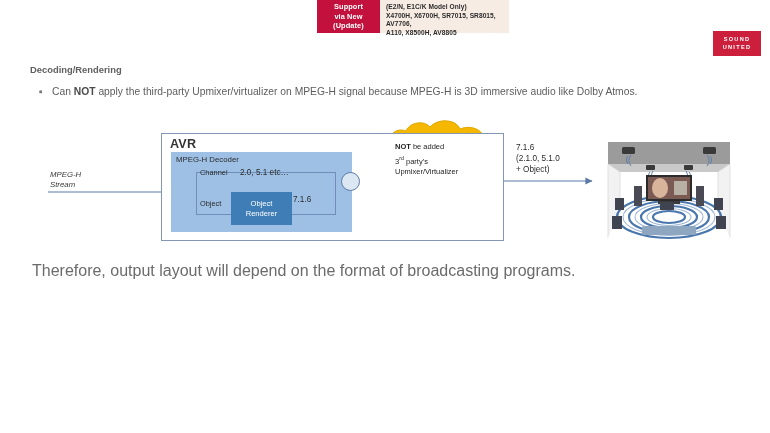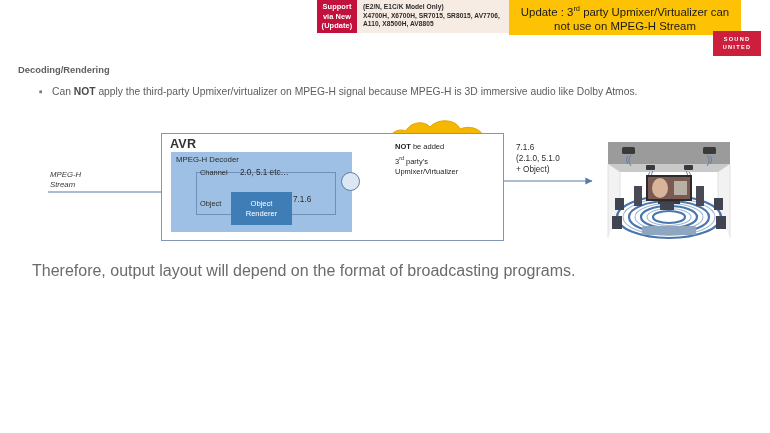--- a/index.html
+++ b/index.html
@@ -11,21 +11,21 @@
     position:relative;
   }
   .slide{position:absolute;inset:0;}
 
   
   .support-box{
     position:absolute;left:317px;top:0px;width:192px;height:33px;
     background:#f7ece4;display:flex;align-items:stretch;
   }
   .support-tag{
-    width:40px;background:#c1113c;color:#ffffff;
+    width:63px;background:#c1113c;color:#ffffff;
     font-size:7.4px;font-weight:bold;line-height:9.6px;
     display:flex;flex-direction:column;justify-content:center;align-items:center;
     text-align:center;letter-spacing:.1px;
   }
   .support-models{
     flex:1;padding:3px 4px 0 6px;color:#2b2b2b;
     font-size:6.6px;font-weight:bold;line-height:8.6px;letter-spacing:.05px;
   }
   .update-banner{
     position:absolute;left:509px;top:0px;width:232px;height:35px;
@@ -41,21 +41,21 @@
     display:flex;flex-direction:column;justify-content:center;align-items:center;
     font-size:5.6px;font-weight:bold;letter-spacing:1.3px;line-height:7.4px;
   }
 
   
   .page-title{
     position:absolute;left:30px;top:26px;
     color:#c00c30;font-size:27px;font-weight:400;letter-spacing:-.2px;
   }
   .subtitle{
-    position:absolute;left:18px;top:64px;
+    position:absolute;left:30px;top:64px;
     color:#5f5f5f;font-size:9.4px;font-weight:bold;
   }
 
   
   .bullets{position:absolute;left:34px;top:82px;width:712px;}
   .bullet{position:relative;padding-left:18px;color:#5d5d5d;
           font-size:10.3px;line-height:20px;}
   .bullet .dot{position:absolute;left:5px;top:0;font-size:10px;color:#7a7a7a;}
   .bullet b{font-weight:bold;color:#4a4a4a;}
 
@@ -133,23 +133,20 @@
       <span>via New</span>
       <span>(Update)</span>
     </div>
     <div class="support-models">
       <div>(E2/N, E1C/K Model Only)</div>
       <div>X4700H, X6700H, SR7015, SR8015, AV7706,</div>
       <div>A110, X8500H, AV8805</div>
     </div>
   </div>
 
-  <div class="update-banner">
-    <span><span>Update : 3</span><sup>rd</sup><span> party Upmixer/Virtualizer can not use on MPEG-H Stream</span></span>
-  </div>
 
   <div class="logo-box">
     <span>SOUND</span>
     <span>UNITED</span>
   </div>
 
   <div class="subtitle">Decoding/Rendering</div>
 
   <div class="bullets">
     <div class="bullet">

